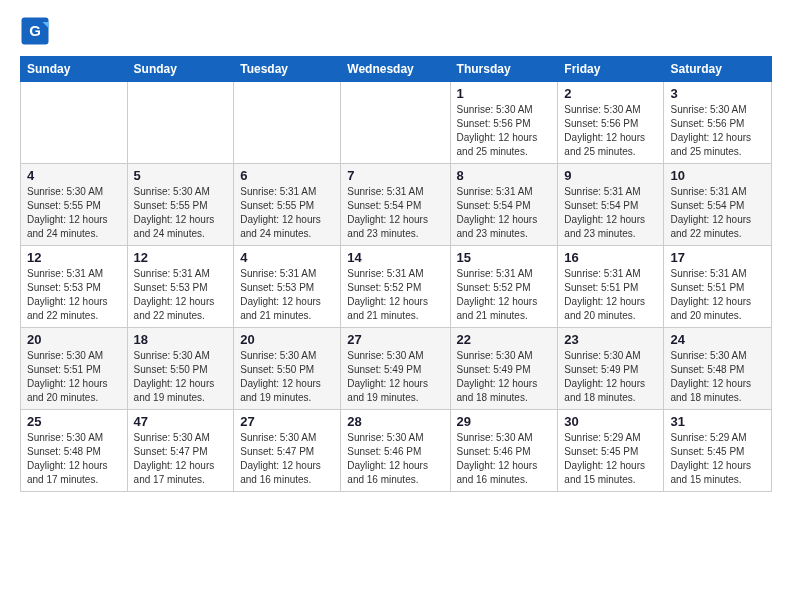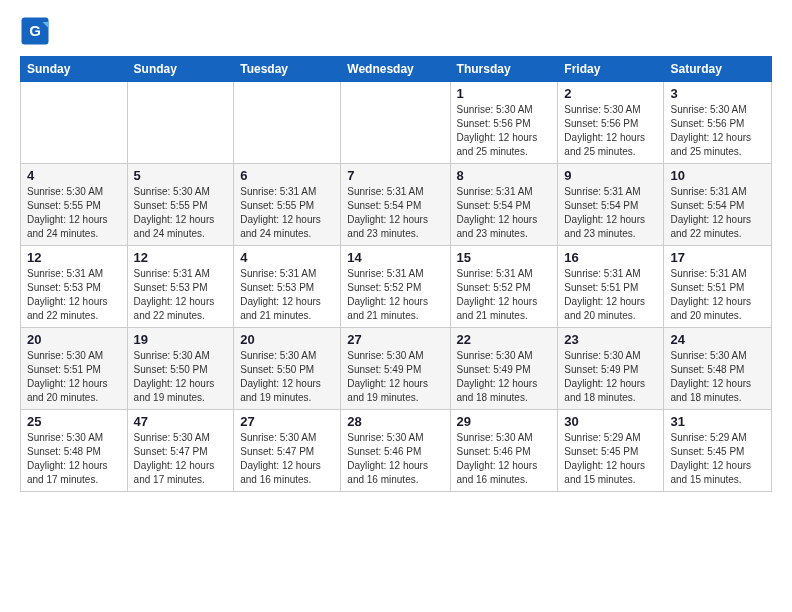--- a/index.html
+++ b/index.html
@@ -251,21 +251,21 @@
       </tr>
       <tr>
         <td>
           <span class="day-number">20</span>
           <div class="day-info" style="white-space: pre-line;">Sunrise: 5:30 AM
 Sunset: 5:51 PM
 Daylight: 12 hours
 and 20 minutes.</div>
         </td>
         <td>
-          <span class="day-number">19</span>
+          <span class="day-number">18</span>
           <div class="day-info" style="white-space: pre-line;">Sunrise: 5:30 AM
 Sunset: 5:50 PM
 Daylight: 12 hours
 and 19 minutes.</div>
         </td>
         <td>
           <span class="day-number">20</span>
           <div class="day-info" style="white-space: pre-line;">Sunrise: 5:30 AM
 Sunset: 5:50 PM
 Daylight: 12 hours

